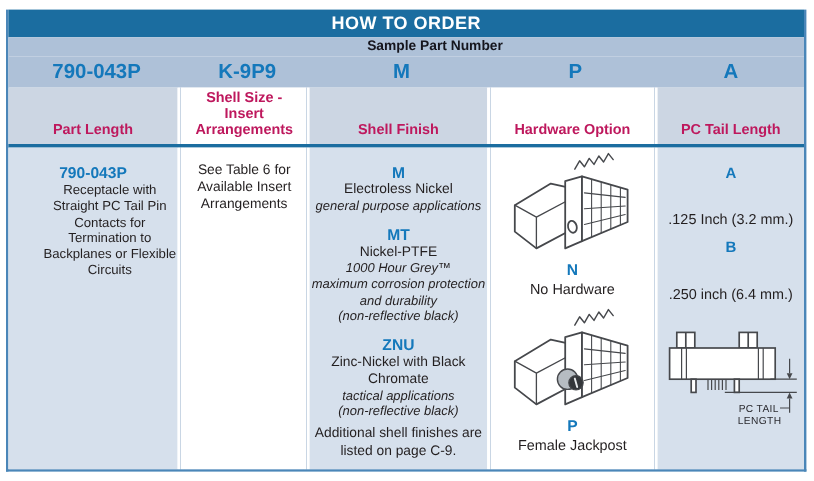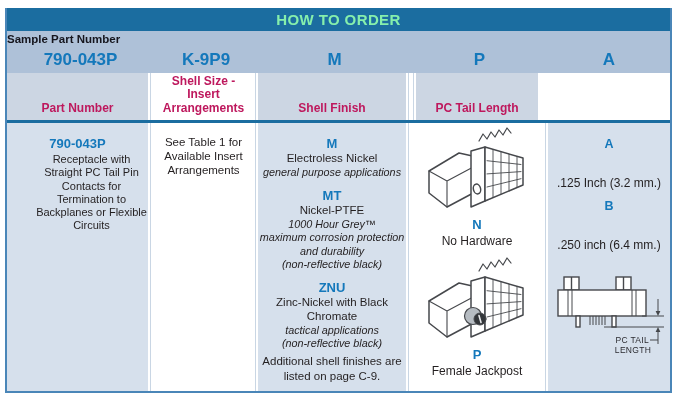--- a/index.html
+++ b/index.html
@@ -1,24 +1,24 @@
 <!DOCTYPE html>
 <html><head>
 <meta charset="utf-8">
 <style>
   html,body{margin:0;padding:0;background:#ffffff;}
   .page{position:relative;width:678px;height:401px;background:#ffffff;
         font-family:"Liberation Sans",sans-serif;color:#231f20;overflow:hidden;}
   .table{position:absolute;left:5px;top:8px;width:667px;height:385px;box-sizing:border-box;
          border:2px solid #4a86b8;border-top:none;background:#ffffff;
          display:flex;flex-direction:column;}
-  .title-bar{height:23px;background:#1b6da0;color:#86efac;font-weight:bold;font-size:15px;
+  .title-bar{height:23px;background:#1b6da0;color:#ffffff;font-weight:bold;font-size:15px;
              letter-spacing:.4px;display:flex;align-items:center;justify-content:center;}
-  .sample-label{height:16px;background:#aec1d8;font-weight:bold;
-                font-size:11.5px;color:#15151d;line-height:16px;}
+  .sample-label{height:16px;background:#aec1d8;text-align:center;font-weight:bold;
+                font-size:11.5px;color:#15151d;line-height:16px;padding-left:48px;}
   .sample-row{height:26px;background:#aec1d8;display:flex;}
   .sample-cell{display:flex;align-items:center;justify-content:center;
                color:#1478bb;font-weight:bold;font-size:17px;}
   .sw1{width:147px}.sw2{width:104px}.sw3{width:153px}.sw4{width:137px}.sw5{width:122px}
   .cols{display:flex;}
   .header-row{height:47px;}
   .content-row{flex:1;}
   .c1{width:141px}.c2{width:99px}.c3{width:148px}.c4{width:132px}.c5{width:122px}
   .gut6{width:6px}.gut5{width:5px}
   .gut6,.gut5{background:linear-gradient(to right,#ffffff 0 2px,#c9d6e4 2px 3px,#ffffff 3px 100%);}
@@ -55,42 +55,43 @@
 
     <div class="sample-row">
       <div class="sample-cell sw1">790-043P</div>
       <div class="sample-cell sw2">K-9P9</div>
       <div class="sample-cell sw3">M</div>
       <div class="sample-cell sw4">P</div>
       <div class="sample-cell sw5">A</div>
     </div>
 
     <div class="cols header-row">
-      <div class="hcell band-blue c1">Part Number</div>
+      <div class="hcell band-blue c1">Part Length</div>
       <div class="gut6"></div>
       <div class="hcell band-white c2">Shell Size - Insert Arrangements</div>
       <div class="gut5"></div>
       <div class="hcell band-blue c3">Shell Finish</div>
       <div class="gut5"></div>
+      <div class="hcell band-white c4">Hardware Option</div>
       <div class="gut5"></div>
       <div class="hcell band-blue c5">PC Tail Length</div>
     </div>
 
     <div class="divider"></div>
 
     <div class="cols content-row">
 
       <div class="ccell cell-blue c1 pad-top">
         <div class="code">790-043P</div>
         <div class="desc">Receptacle with Straight PC Tail Pin Contacts for Termination to Backplanes or Flexible Circuits</div>
       </div>
       <div class="gut6"></div>
 
       <div class="ccell cell-white c2 pad-top">
-        <div>See Table 1 for Available Insert Arrangements</div>
+        <div>See Table 6 for Available Insert Arrangements</div>
       </div>
       <div class="gut5"></div>
 
       <div class="ccell cell-blue c3 pad-top">
         <div>
           <div class="code">M</div>
           <div>Electroless Nickel</div>
           <div class="it">general purpose applications</div>
         </div>
         <div class="blk">

